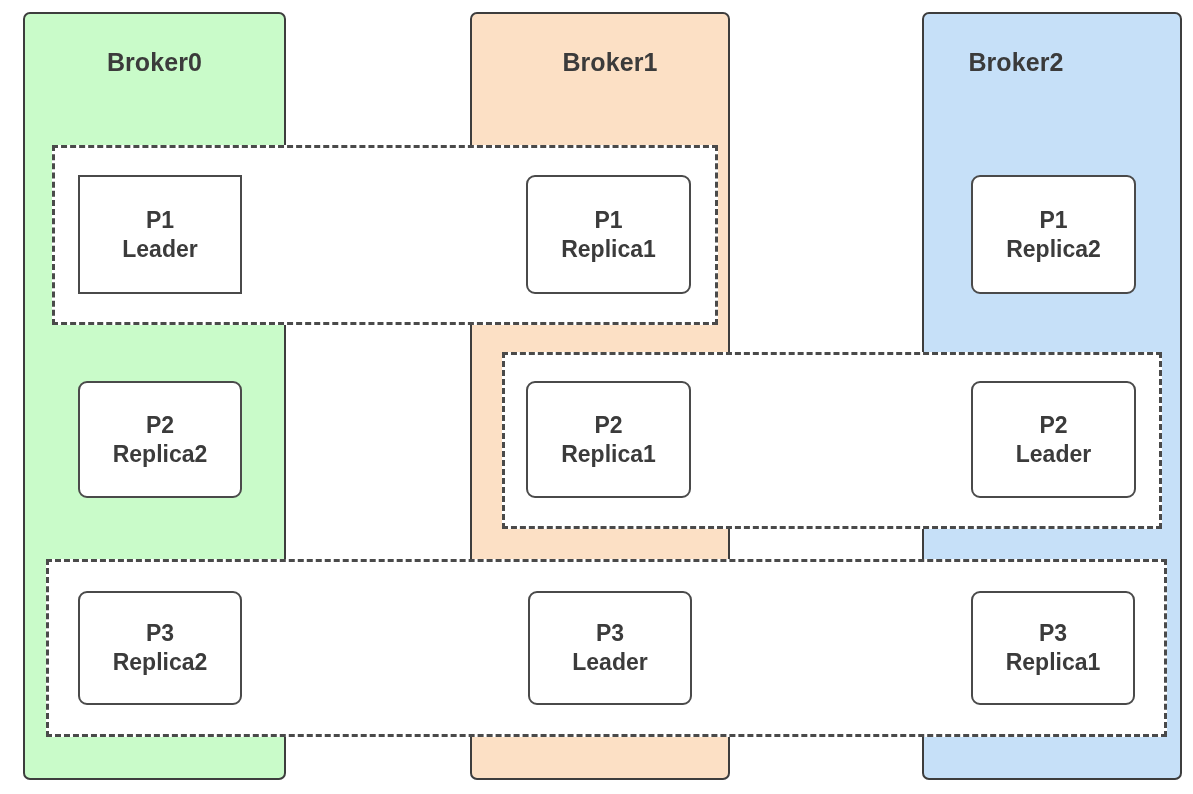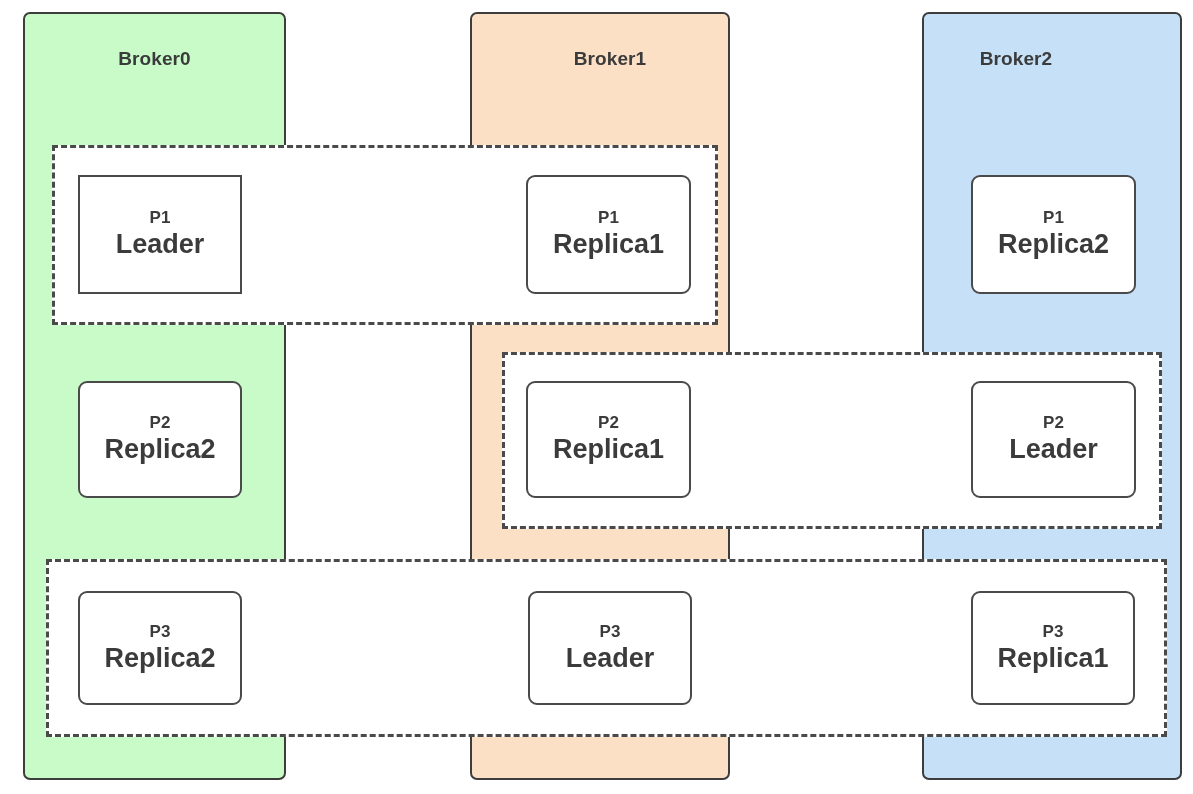--- a/index.html
+++ b/index.html
@@ -25,21 +25,21 @@
     border: 2.5px solid #3d3d3d;
     border-radius: 7px;
     z-index: 1;
   }
   .broker-label {
     position: absolute;
     left: 0;
     right: 0;
     top: 48px;
     text-align: center;
-    font-size: 19px;
+    font-size: 25px;
     font-weight: bold;
     color: #3b3b3b;
     letter-spacing: 0.1px;
     z-index: 6;
   }
 
   
   .pgroup {
     position: absolute;
     box-sizing: border-box;
@@ -60,26 +60,26 @@
     flex-direction: column;
     align-items: center;
     justify-content: center;
     line-height: 1.24;
   }
   .pbox.square {
     border-radius: 0;
     border-width: 2px;
   }
   .pbox .ptitle {
-    font-size: 17px;
+    font-size: 23px;
     font-weight: bold;
     color: #3b3b3b;
   }
   .pbox .prole {
-    font-size: 27px;
+    font-size: 23px;
     font-weight: bold;
     color: #3b3b3b;
     text-align: right;
   }
 </style>
 </head>
 <body>
 
 <div id="canvas">
 

